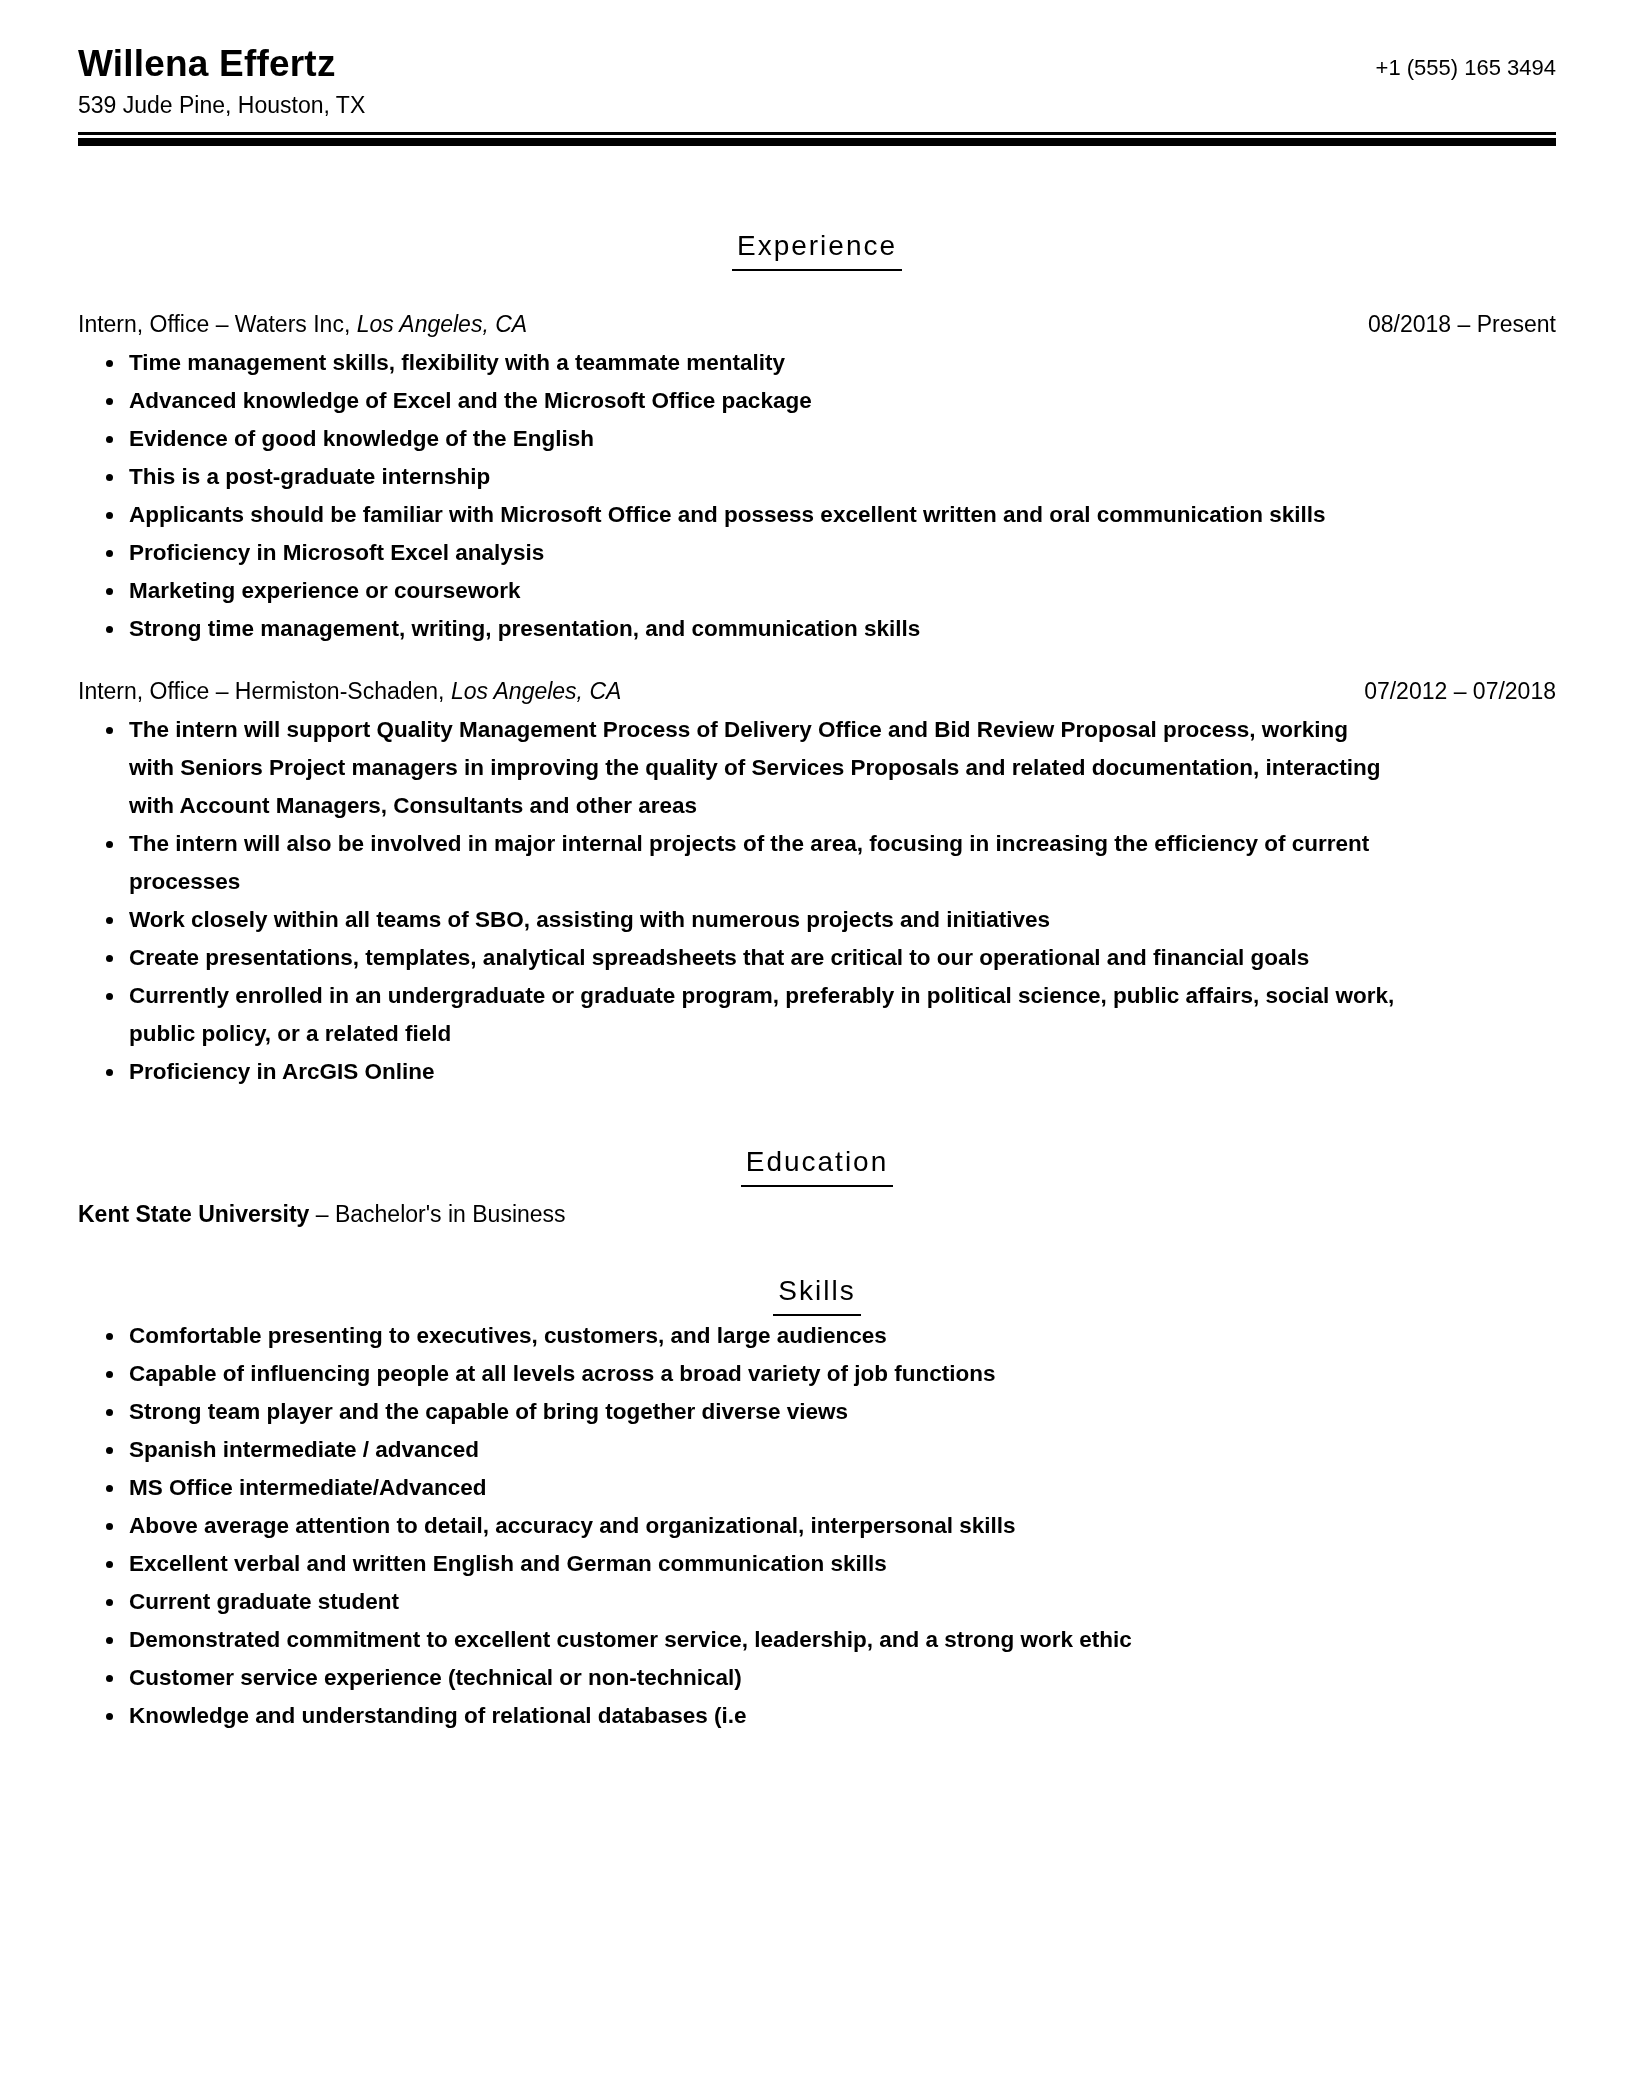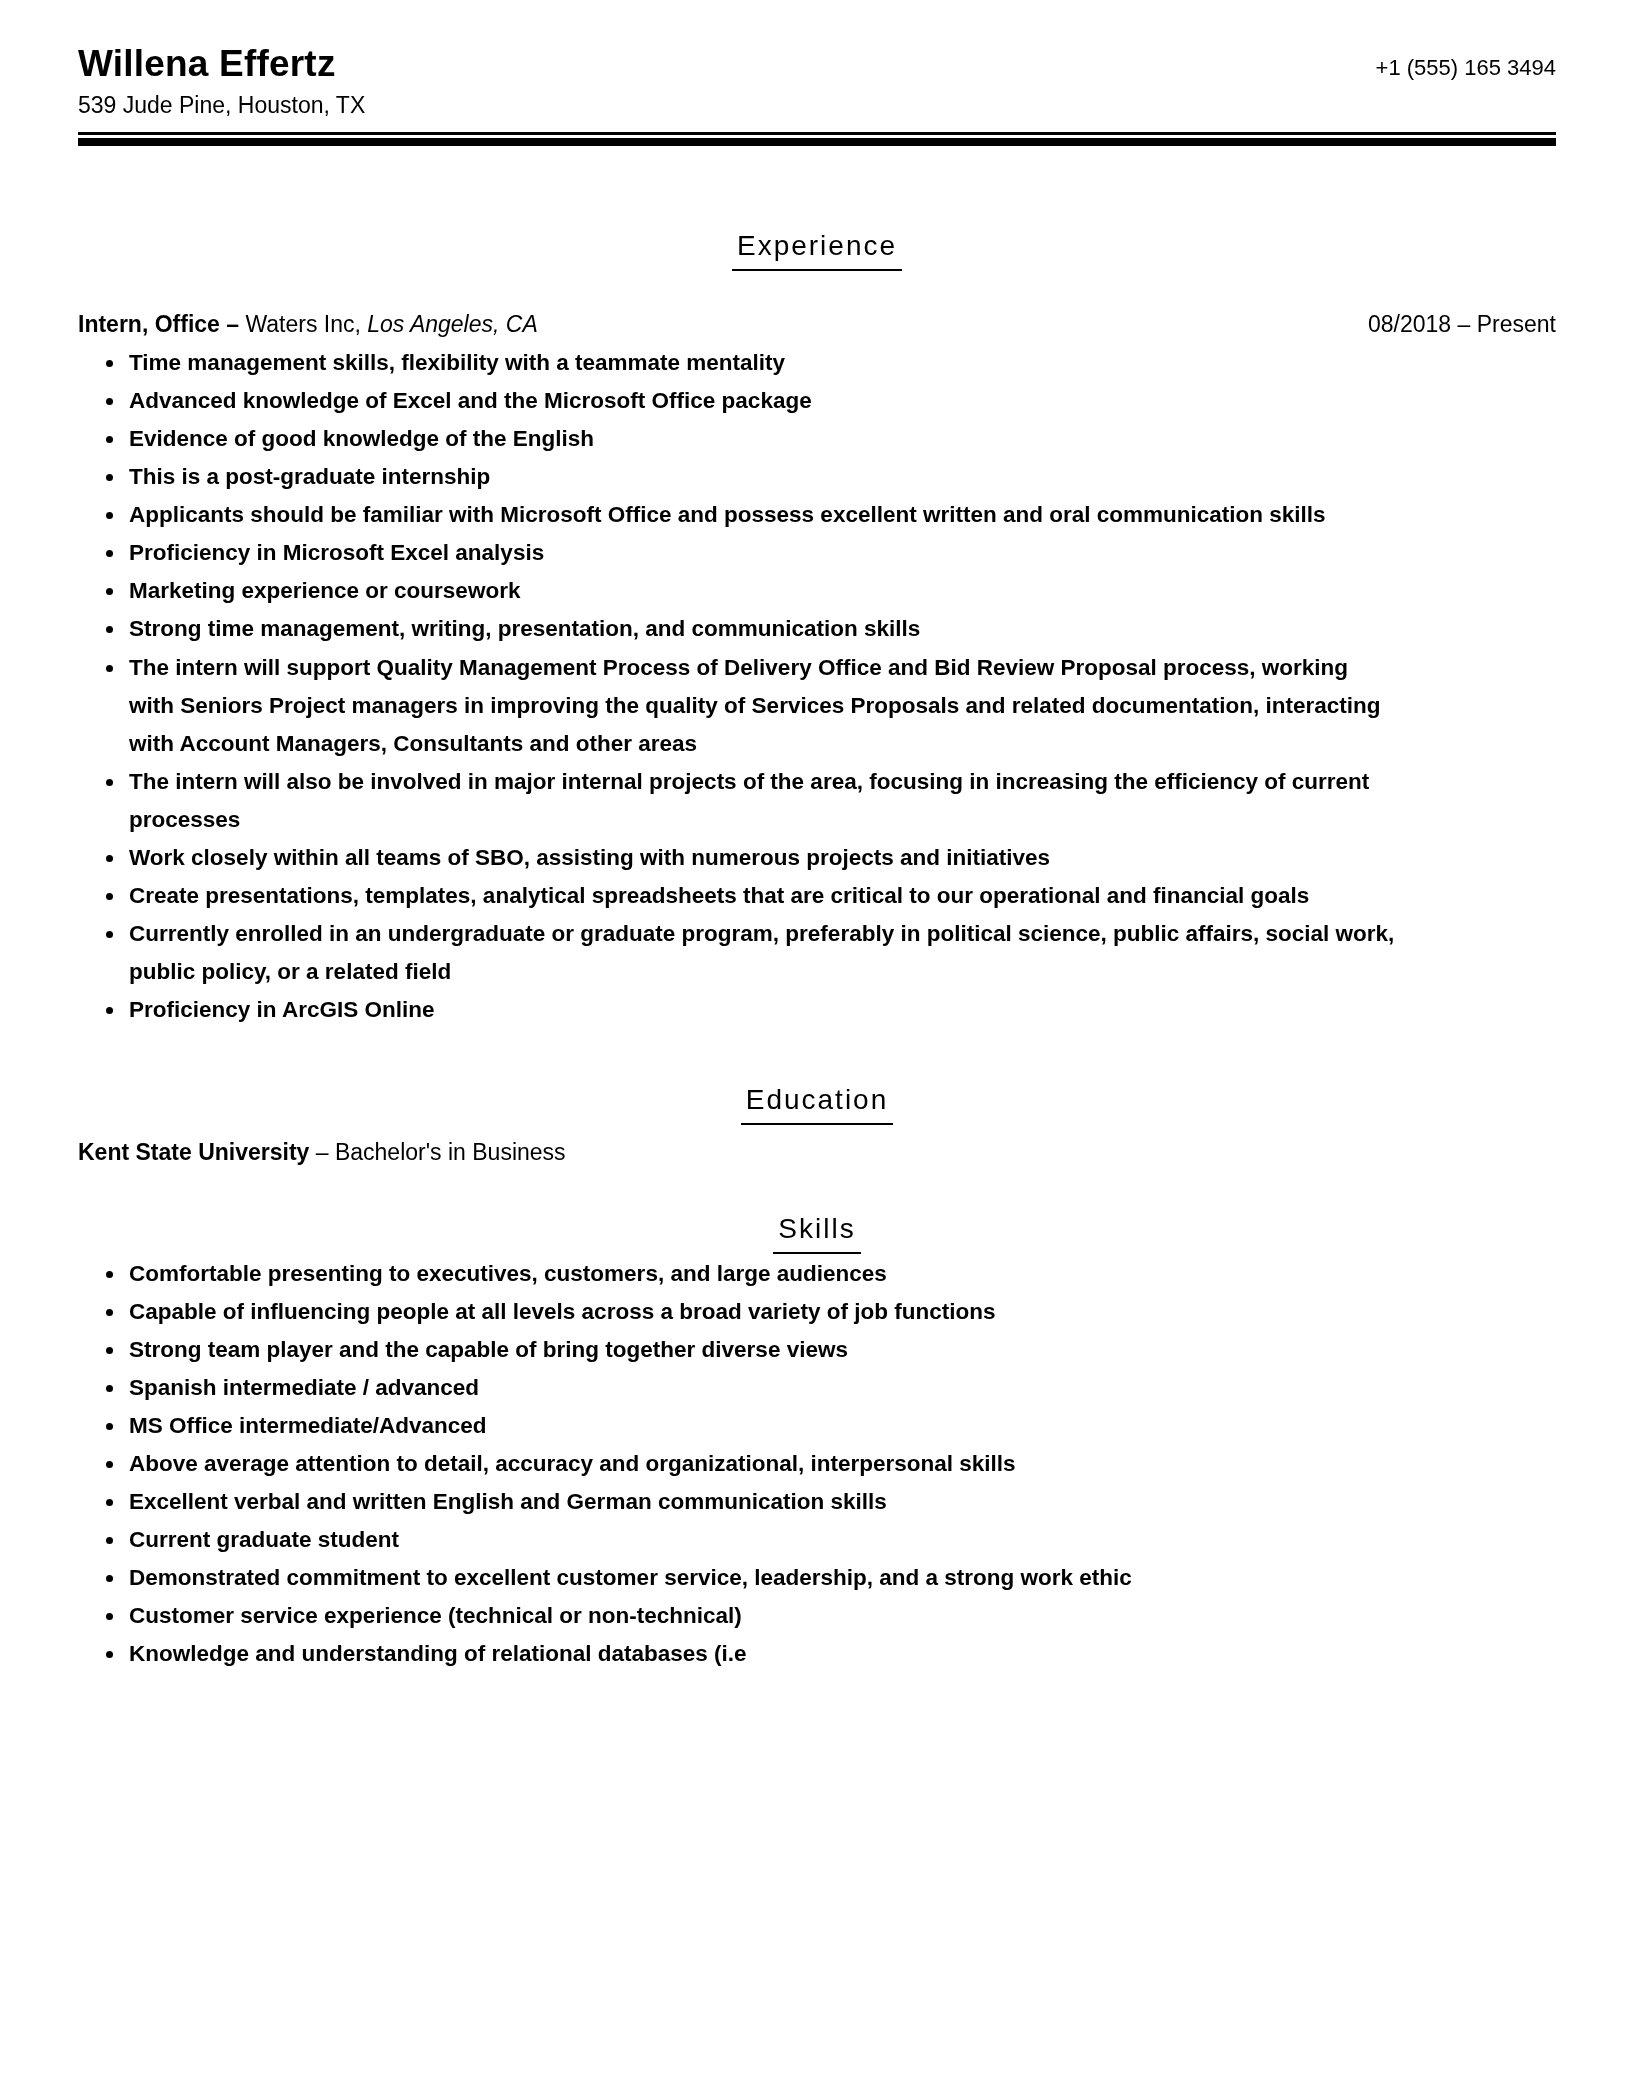--- a/index.html
+++ b/index.html
@@ -62,21 +62,21 @@
   
   .job-head {
     display: flex;
     justify-content: space-between;
     align-items: baseline;
     font-size: 23px;
     line-height: 38px;
   }
   .job-block-1 .job-head { margin-top: 34px; }
   .job-block-2 .job-head { margin-top: 24px; }
-  .job-title-bold { font-weight: bold; margin-top: 8px; }
+  .job-title-bold { font-weight: normal; margin-top: 8px; }
   .job-location   { font-style: italic; text-align: center; }
   .job-dates      { font-size: 23px; white-space: nowrap; }
 
   
   ul.bullets {
     list-style: disc outside;
     padding-left: 48px;
     font-size: 22.5px;
     margin-top: 1px;
     font-weight: bold;
@@ -142,20 +142,28 @@
 
         <li>Proficiency in Microsoft Excel analysis</li>
 
         <li>Marketing experience or coursework</li>
 
         <li>Strong time management, writing, presentation, and communication skills</li>
       </ul>
   </section>
 
   <section class="job-block-2">
+    <div class="job-head">
+      <div class="job-title-left">
+        <span class="job-title-bold">Intern, Office –</span>
+        <span class="job-company">Hermiston-Schaden,</span>
+        <span class="job-location">Los Angeles, CA</span>
+      </div>
+      <div class="job-dates">07/2012 – 07/2018</div>
+    </div>
     <ul class="bullets">
 
         <li>The intern will support Quality Management Process of Delivery Office and Bid Review Proposal process, working with Seniors Project managers in improving the quality of Services Proposals and related documentation, interacting with Account Managers, Consultants and other areas</li>
 
         <li>The intern will also be involved in major internal projects of the area, focusing in increasing the efficiency of current processes</li>
 
         <li>Work closely within all teams of SBO, assisting with numerous projects and initiatives</li>
 
         <li>Create presentations, templates, analytical spreadsheets that are critical to our operational and financial goals</li>
 

